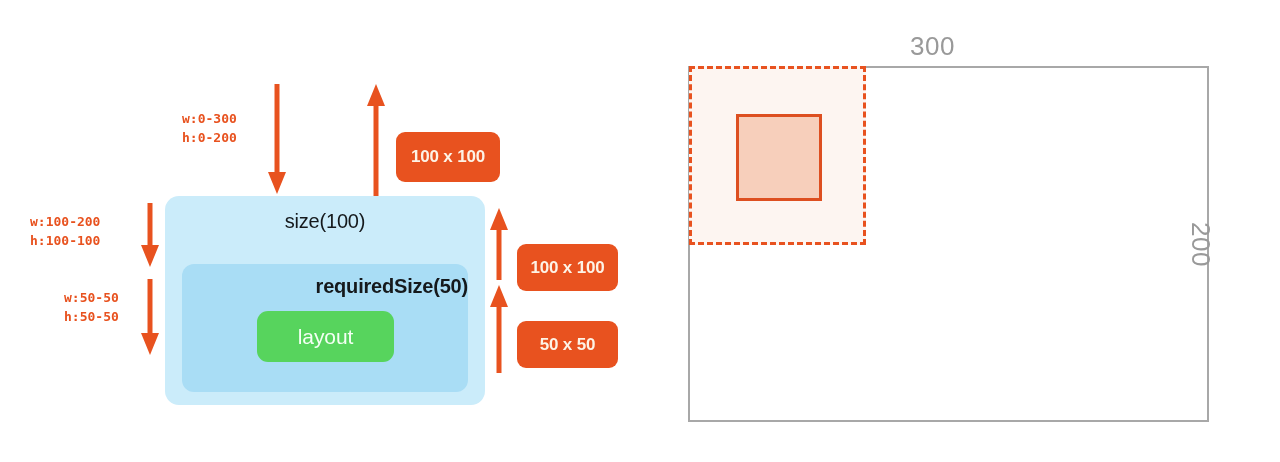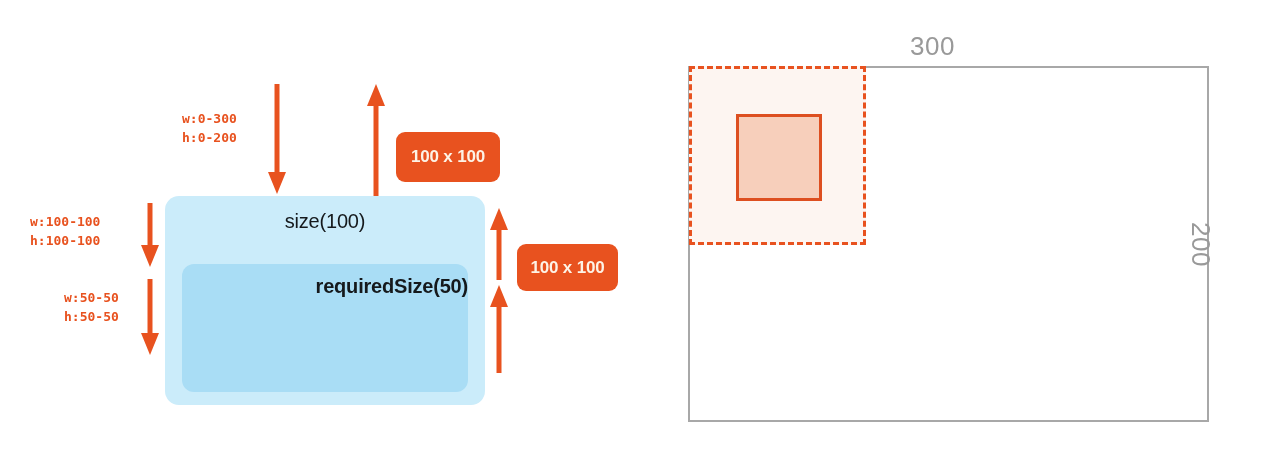--- a/index.html
+++ b/index.html
@@ -180,21 +180,21 @@
     <polygon points="9,110 0,88 18,88" fill="#e8521f"></polygon>
   </svg>
 
   <svg class="arrow-svg" style="left:367px; top:84px;" width="18" height="112" viewBox="0 0 18 112">
     <line x1="9" y1="20" x2="9" y2="112" stroke="#e8521f" stroke-width="5"></line>
     <polygon points="9,0 0,22 18,22" fill="#e8521f"></polygon>
   </svg>
 
   <div class="badge" id="badge-top">100 x 100</div>
 
-  <div class="mono-label" id="label-mid">w:100-100
+  <div class="mono-label" id="label-mid">w:100-200
 h:100-100</div>
 
   <div class="mono-label" id="label-bot">w:50-50
 h:50-50</div>
 
   <svg class="arrow-svg" style="left:141px; top:203px;" width="18" height="66" viewBox="0 0 18 66">
     <line x1="9" y1="0" x2="9" y2="46" stroke="#e8521f" stroke-width="5"></line>
     <polygon points="9,64 0,42 18,42" fill="#e8521f"></polygon>
   </svg>
 
@@ -202,35 +202,37 @@
     <line x1="9" y1="0" x2="9" y2="58" stroke="#e8521f" stroke-width="5"></line>
     <polygon points="9,76 0,54 18,54" fill="#e8521f"></polygon>
   </svg>
 
   <div class="outer-box">
     <div class="outer-label">size(100)</div>
 
     <div class="inner-box">
       <div class="inner-label">requiredSize(50)</div>
 
+      <button class="layout-btn">layout</button>
     </div>
   </div>
 
   <svg class="arrow-svg" style="left:490px; top:208px;" width="18" height="72" viewBox="0 0 18 72">
     <line x1="9" y1="20" x2="9" y2="72" stroke="#e8521f" stroke-width="5"></line>
     <polygon points="9,0 0,22 18,22" fill="#e8521f"></polygon>
   </svg>
 
   <svg class="arrow-svg" style="left:490px; top:285px;" width="18" height="88" viewBox="0 0 18 88">
     <line x1="9" y1="20" x2="9" y2="88" stroke="#e8521f" stroke-width="5"></line>
     <polygon points="9,0 0,22 18,22" fill="#e8521f"></polygon>
   </svg>
 
   <div class="badge" id="badge-mid">100 x 100</div>
 
+  <div class="badge" id="badge-bot">50 x 50</div>
 
   <div class="gray-rect"></div>
 
   <div class="dashed-rect"></div>
 
   <div class="solid-square"></div>
 
   <div class="dim-label" id="dim-width">300</div>
 
   <div class="dim-label" id="dim-height">200</div>

